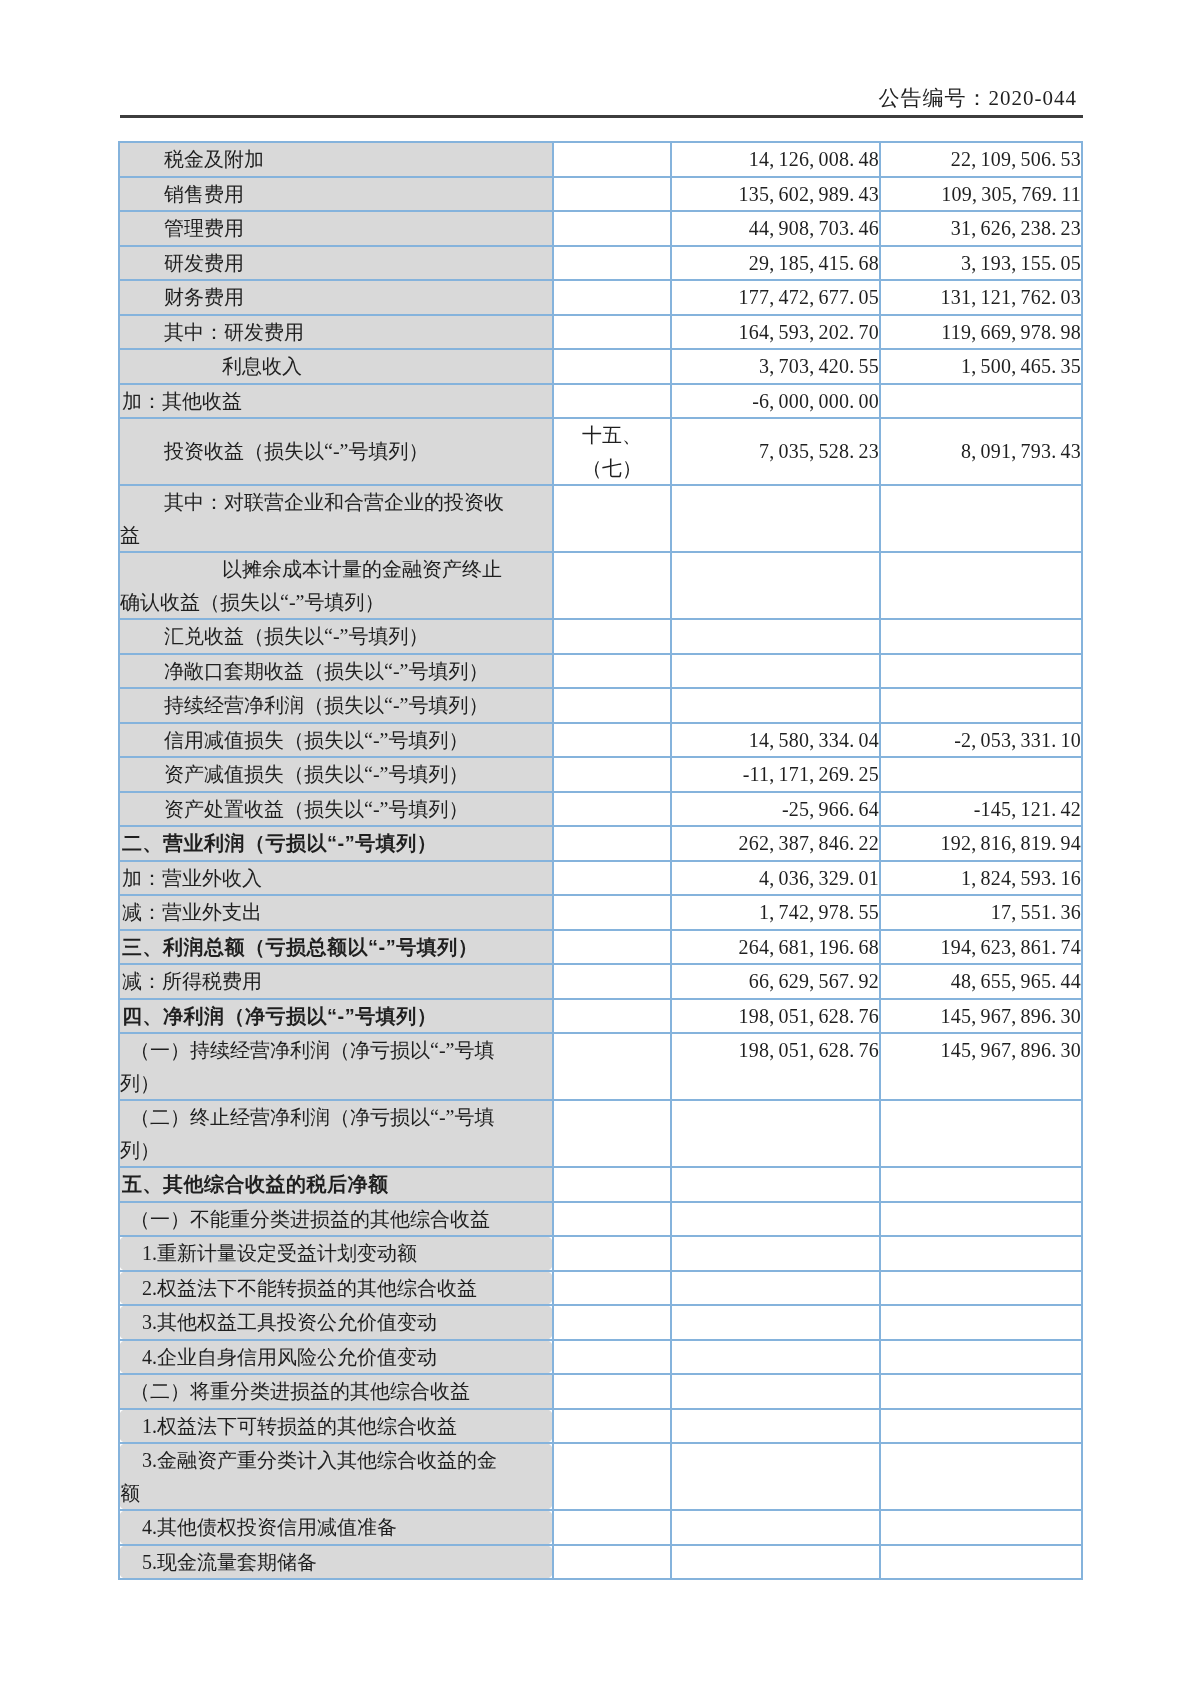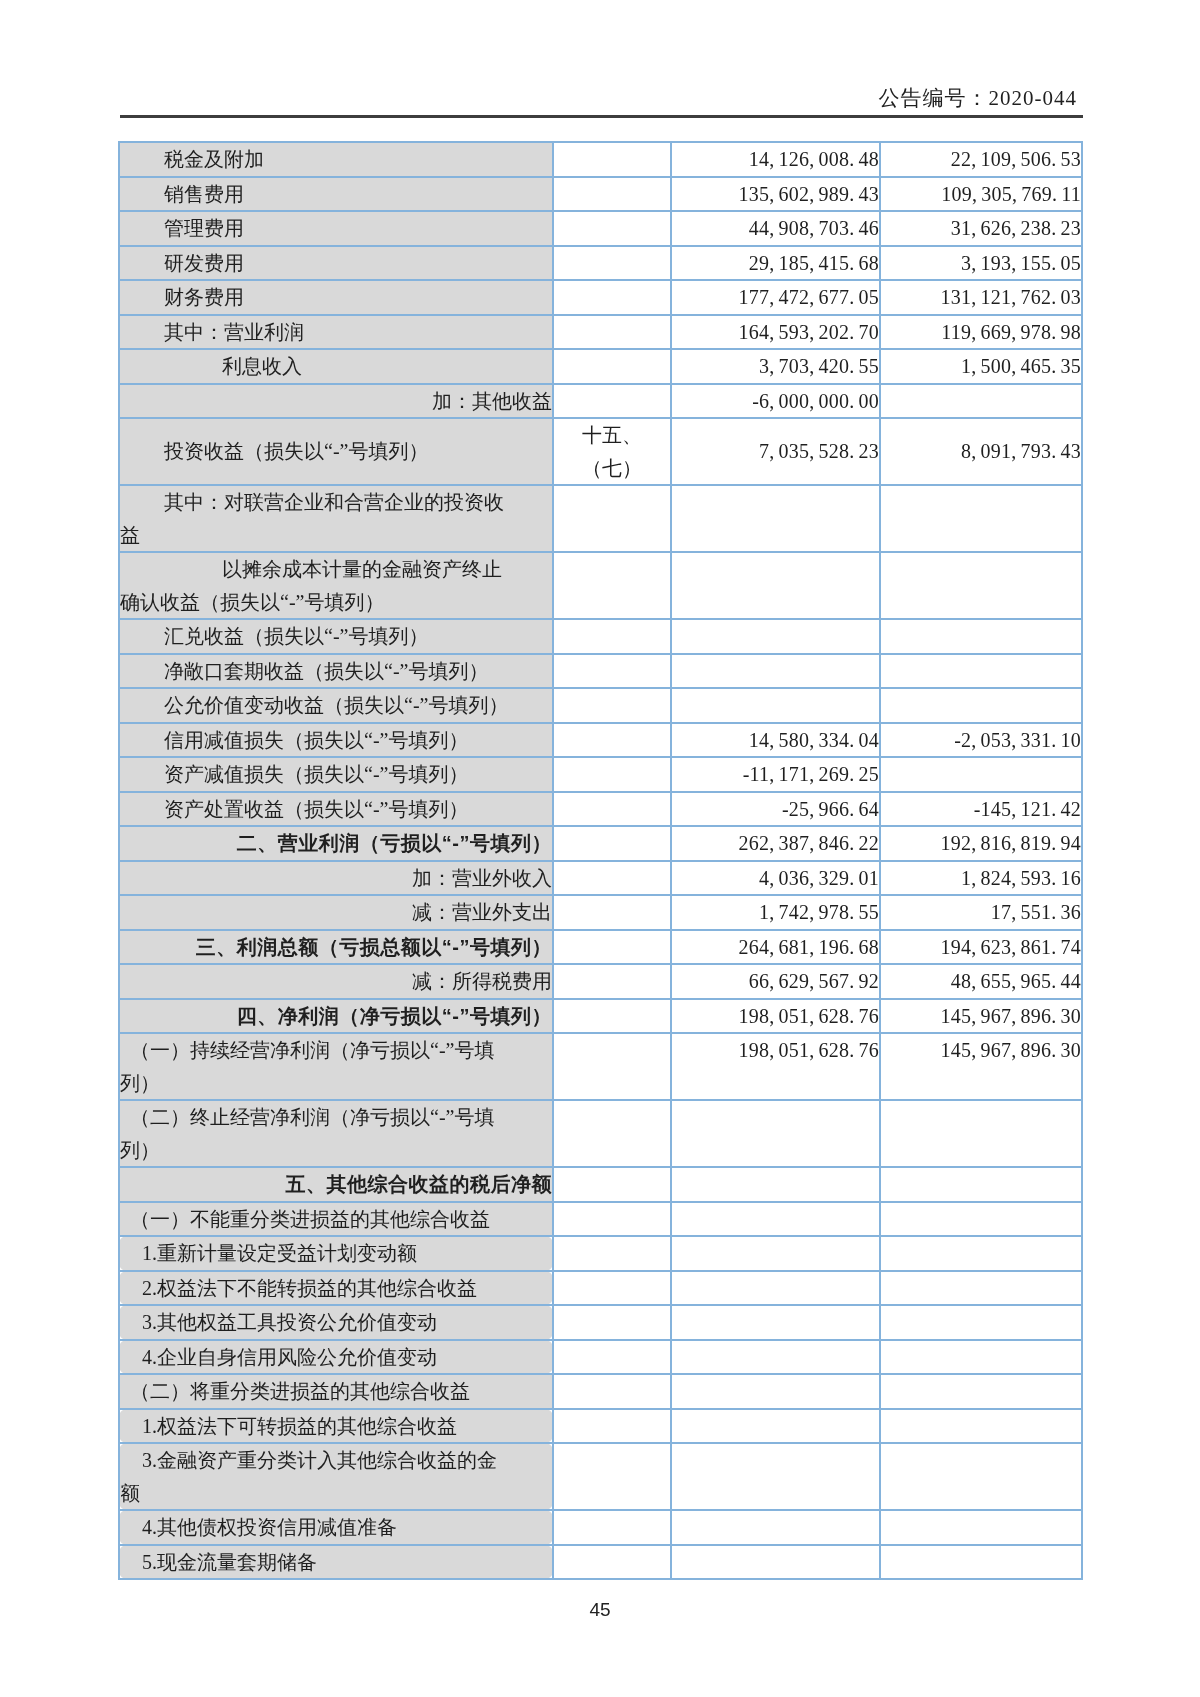--- a/index.html
+++ b/index.html
@@ -49,21 +49,21 @@
     padding-right:6px;
     white-space:pre-line;
   }
   td.c-note{text-align:center;border-radius:10px;}
   td.c-num{
     text-align:right;
     padding-right:12px;
     letter-spacing:0.2px;
   }
   tr.two td.c-note, tr.two td.c-num{vertical-align:top;}
-  .lvl0 td.c-label{text-indent:2px;text-align:right;}
+  .lvl0 td.c-label{text-indent:2px;}
   .lvl1 td.c-label{text-indent:10px;}
   .lvl2 td.c-label{text-indent:22px;border-radius:8px;}
   .lvl3 td.c-label{text-indent:44px;}
   .lvl4 td.c-label{text-indent:102px;}
   tr.bold td.c-label{
     font-family:"Liberation Sans","DejaVu Sans",sans-serif;
     font-weight:700;
     letter-spacing:0.5px;
   }
   .pagenum{
@@ -117,21 +117,21 @@
     <td class="c-num">29, 185, 415. 68</td>
     <td class="c-num">3, 193, 155. 05</td>
   </tr>
         <tr class="r lvl3">
     <td class="c-label">财务费用</td>
     <td class="c-note"></td>
     <td class="c-num">177, 472, 677. 05</td>
     <td class="c-num">131, 121, 762. 03</td>
   </tr>
         <tr class="r lvl3">
-    <td class="c-label">其中：营业利润</td>
+    <td class="c-label">其中：研发费用</td>
     <td class="c-note"></td>
     <td class="c-num">164, 593, 202. 70</td>
     <td class="c-num">119, 669, 978. 98</td>
   </tr>
         <tr class="r lvl4">
     <td class="c-label">利息收入</td>
     <td class="c-note"></td>
     <td class="c-num">3, 703, 420. 55</td>
     <td class="c-num">1, 500, 465. 35</td>
   </tr>
@@ -167,21 +167,21 @@
     <td class="c-num"></td>
     <td class="c-num"></td>
   </tr>
         <tr class="r lvl3">
     <td class="c-label">净敞口套期收益（损失以“-”号填列）</td>
     <td class="c-note"></td>
     <td class="c-num"></td>
     <td class="c-num"></td>
   </tr>
         <tr class="r lvl3">
-    <td class="c-label">公允价值变动收益（损失以“-”号填列）</td>
+    <td class="c-label">持续经营净利润（损失以“-”号填列）</td>
     <td class="c-note"></td>
     <td class="c-num"></td>
     <td class="c-num"></td>
   </tr>
         <tr class="r lvl3">
     <td class="c-label">信用减值损失（损失以“-”号填列）</td>
     <td class="c-note"></td>
     <td class="c-num">14, 580, 334. 04</td>
     <td class="c-num">-2, 053, 331. 10</td>
   </tr>
@@ -310,15 +310,14 @@
   </tr>
         <tr class="r lvl2">
     <td class="c-label">5.现金流量套期储备</td>
     <td class="c-note"></td>
     <td class="c-num"></td>
     <td class="c-num"></td>
   </tr>
       </tbody>
   </table>
 
-  <div class="pagenum">45</div>
 
 </div>
 
 </body></html>

